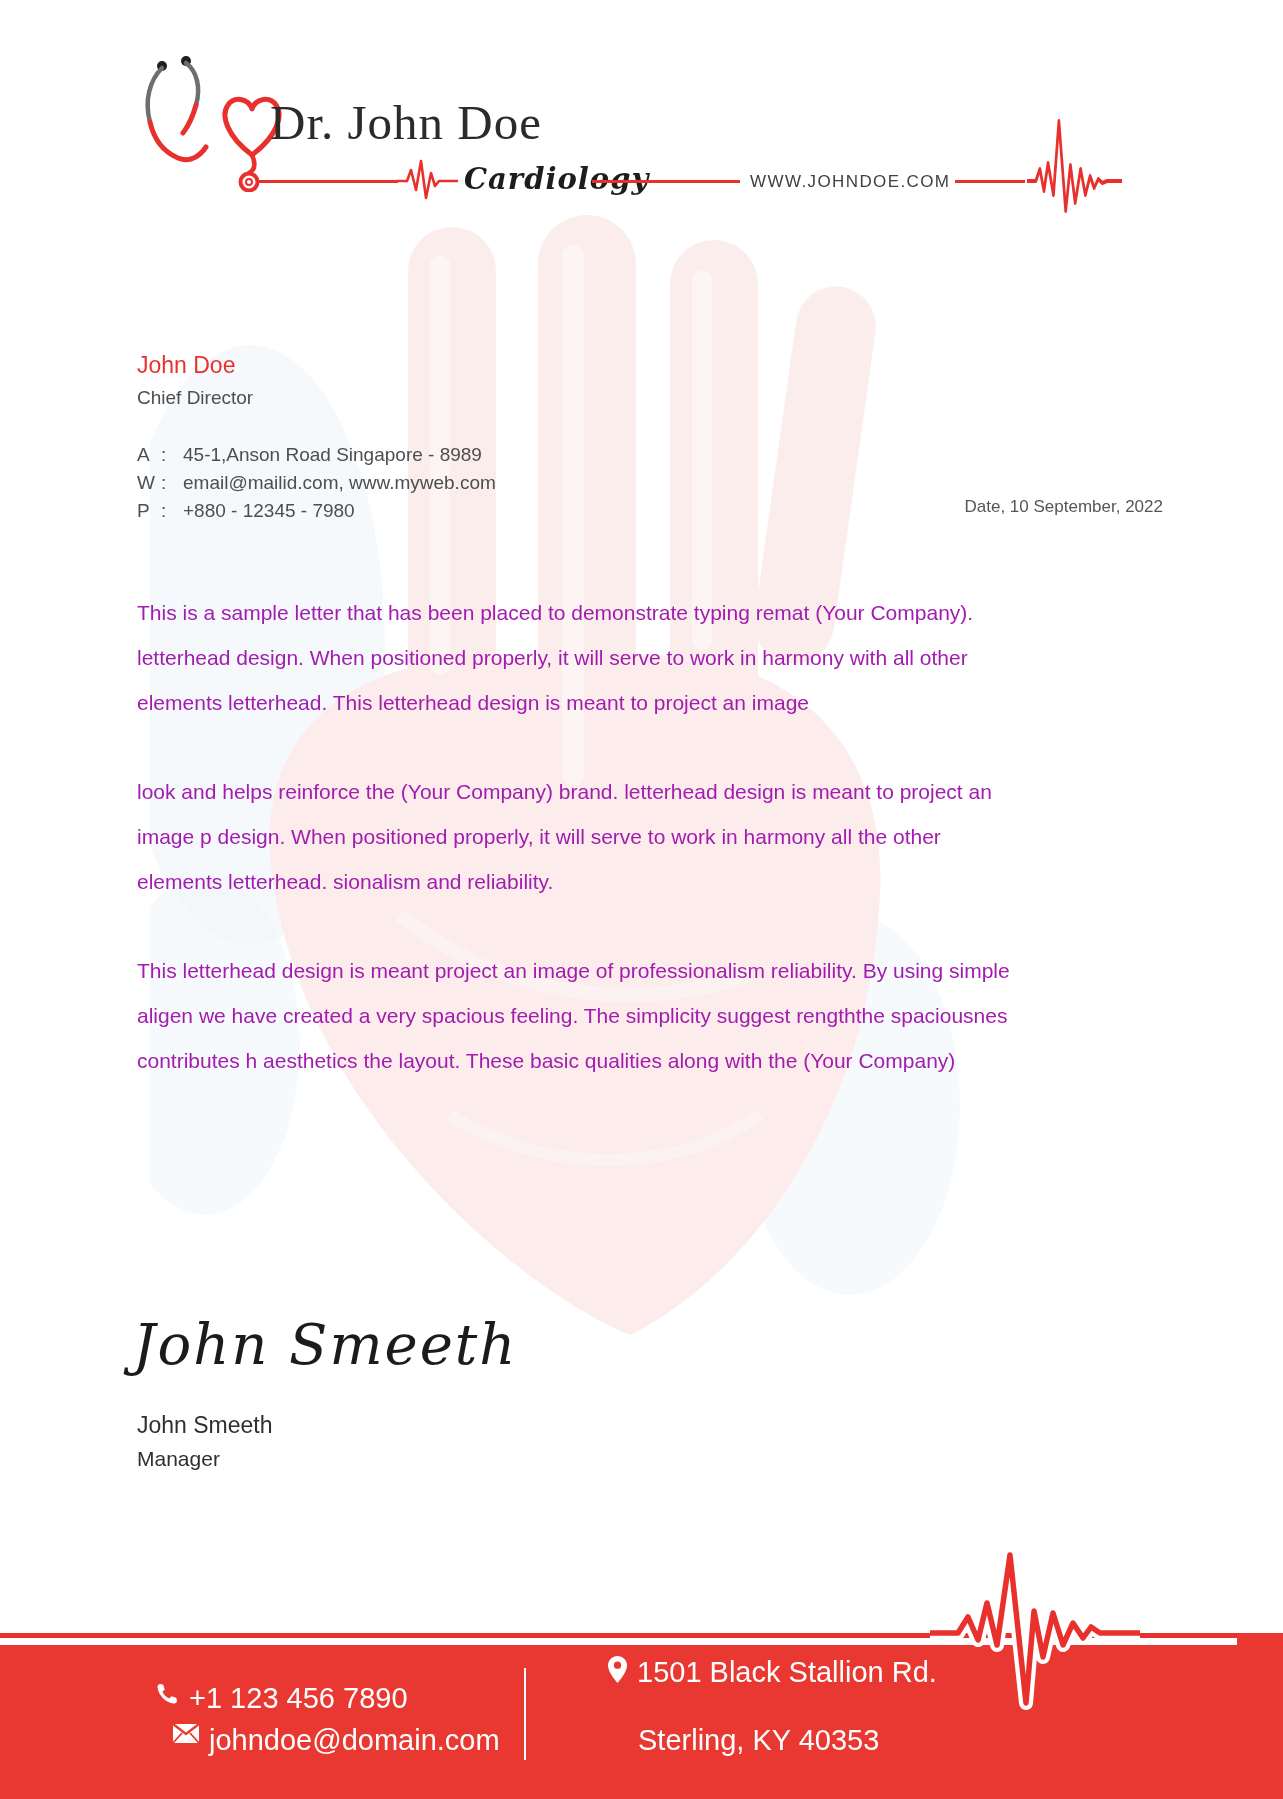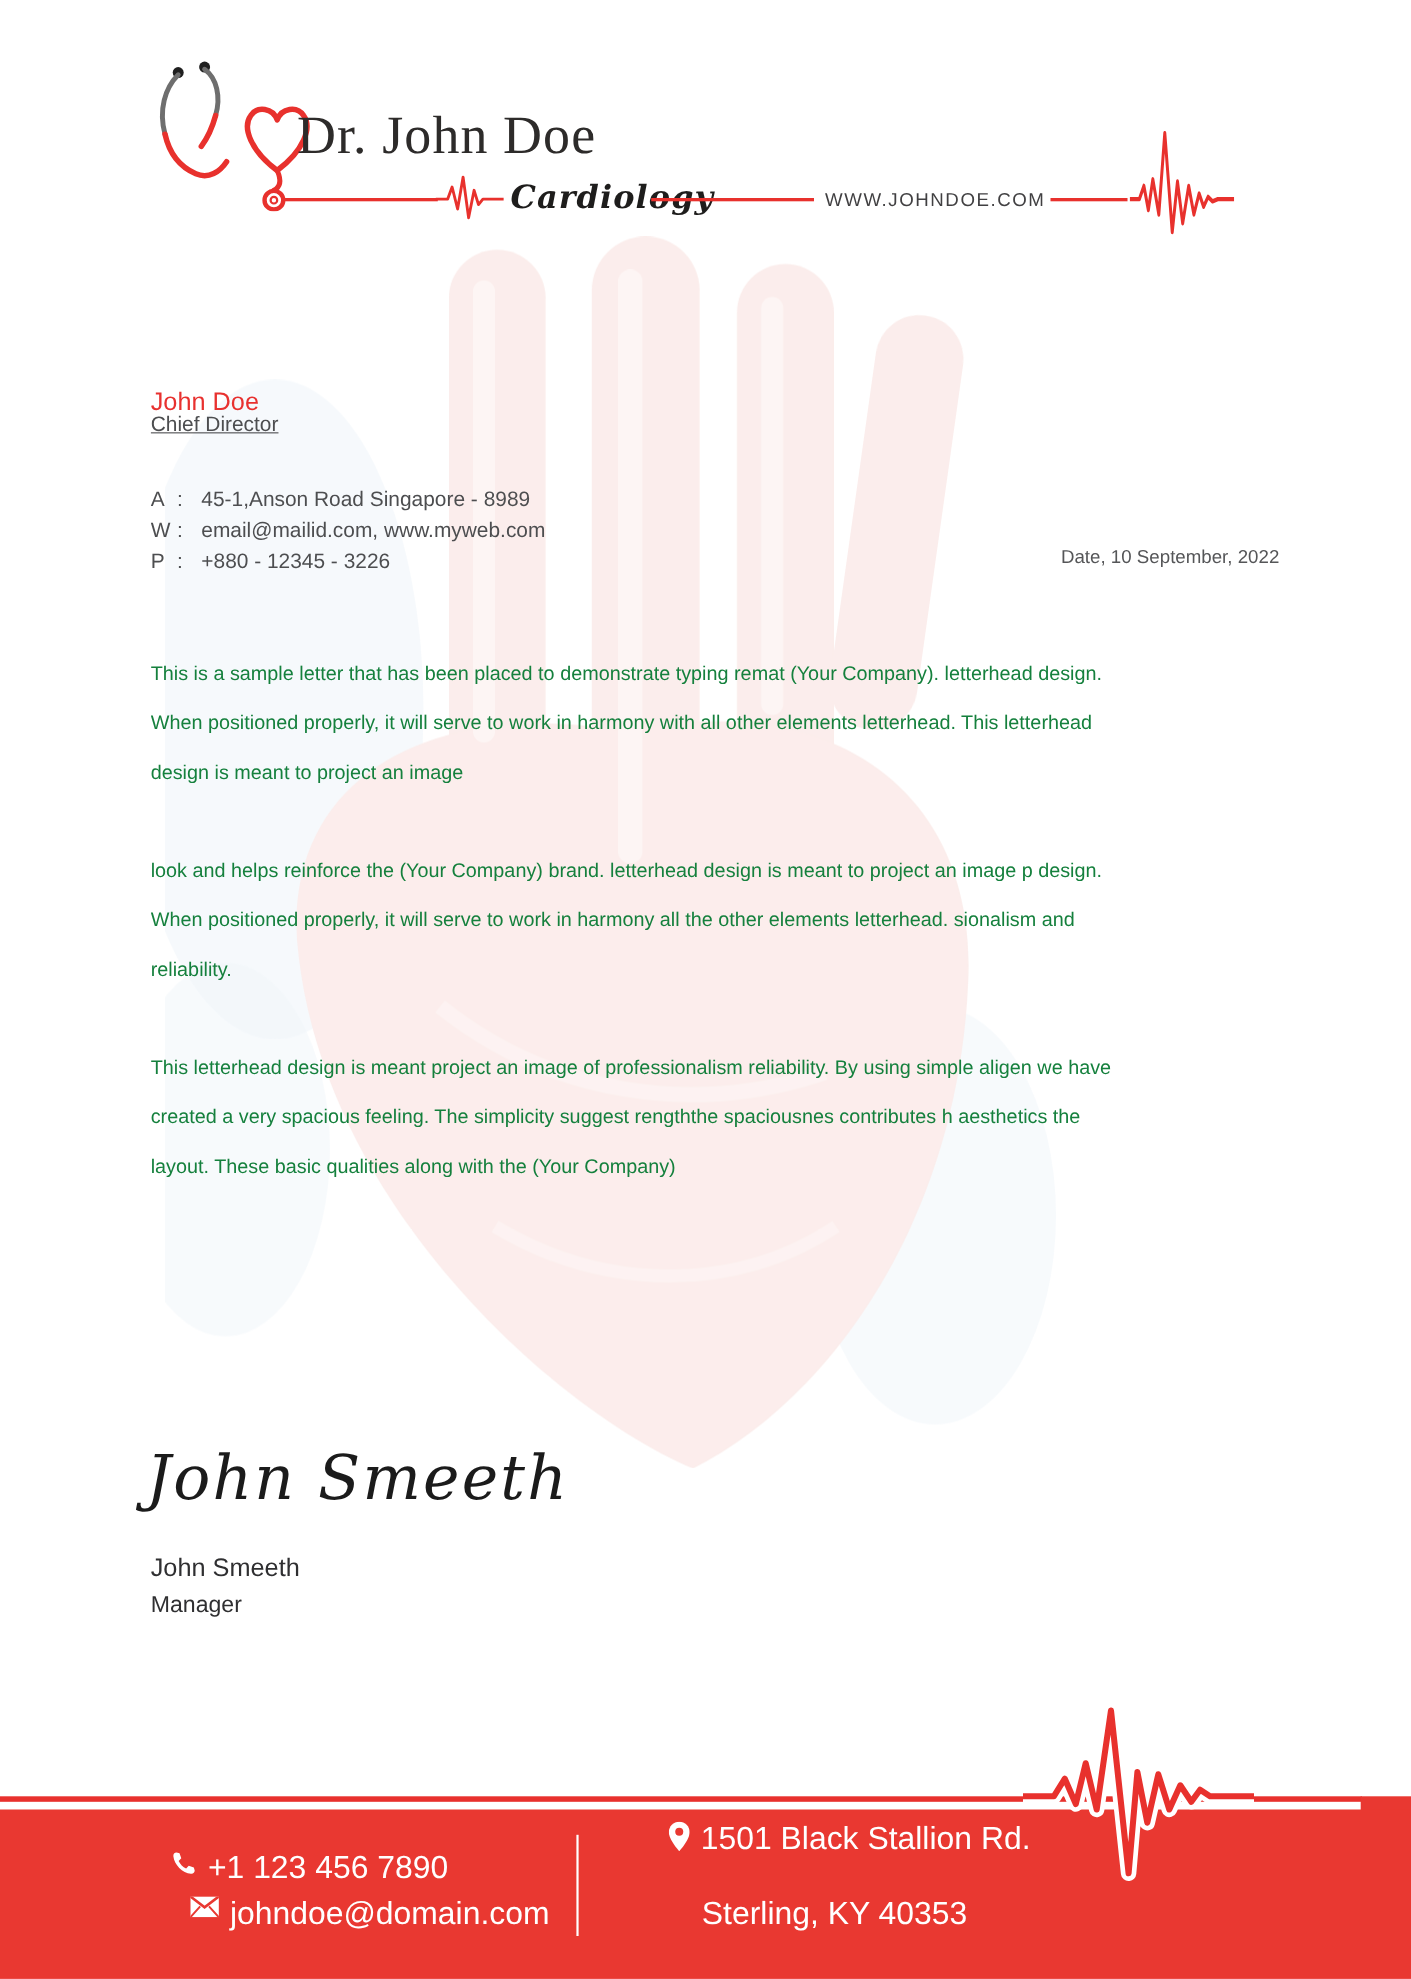--- a/index.html
+++ b/index.html
@@ -24,29 +24,29 @@
     position:absolute;left:464px;top:162px;z-index:2;white-space:nowrap;
     font-family:"DejaVu Serif",serif;font-style:italic;font-weight:bold;font-size:29px;color:#1e1d1c;letter-spacing:1px;
   }
   .website{
     position:absolute;left:750px;top:172px;z-index:2;white-space:nowrap;
     font-size:17px;color:#414042;letter-spacing:1.4px;
   }
   .ekg-lg{position:absolute;left:1027px;top:119px;width:95px;height:100px;z-index:2;}
   
   .c-name{position:absolute;left:137px;top:352px;font-size:23px;color:#e8312f;z-index:1;}
-  .c-title{position:absolute;left:137px;top:376px;font-size:19px;color:#4d4e50;z-index:1;text-decoration:underline;}
+  .c-title{position:absolute;left:137px;top:387px;font-size:19px;color:#4d4e50;z-index:1;}
   .c-lines{position:absolute;left:137px;top:441px;z-index:1;font-size:19px;color:#4d4e50;}
   .c-row{display:flex;line-height:28px;}
   .c-label{width:24px;}
   .c-sep{width:22px;text-align:left;}
   .c-date{position:absolute;right:120px;top:497px;font-size:17px;color:#555658;z-index:1;white-space:nowrap;}
   
   .letter-body{position:absolute;left:137px;top:590px;width:890px;z-index:1;}
-  .letter-body p{margin:0 16px 44px 0;font-size:18px;line-height:45px;color:#15803d;}
+  .letter-body p{margin:0 16px 44px 0;font-size:21px;line-height:45px;color:#a21caf;}
   
   .sig-script{
     position:absolute;left:133px;top:1312px;z-index:1;white-space:nowrap;
     font-family:"DejaVu Serif",serif;font-style:italic;font-size:56px;color:#1b1b1b;letter-spacing:2px;
   }
   .sig-name{position:absolute;left:137px;top:1412px;font-size:23px;color:#2f2f31;z-index:1;}
   .sig-title{position:absolute;left:137px;top:1447px;font-size:21px;color:#2f2f31;z-index:1;}
   
   .footer-line{position:absolute;left:0;top:1633px;width:1238px;height:5px;background:#e8312d;z-index:2;}
   .footer-corner{position:absolute;left:1237px;top:1633px;width:46px;height:20px;background:#e93831;z-index:2;}
@@ -119,21 +119,21 @@
       <span class="c-value">45-1,Anson Road Singapore - 8989</span>
     </div>
     <div class="c-row">
       <span class="c-label">W</span>
       <span class="c-sep">:</span>
       <span class="c-value">email@mailid.com, www.myweb.com</span>
     </div>
     <div class="c-row">
       <span class="c-label">P</span>
       <span class="c-sep">:</span>
-      <span class="c-value">+880 - 12345 - 3226</span>
+      <span class="c-value">+880 - 12345 - 7980</span>
     </div>
   </div>
   <div class="c-date">Date, 10 September, 2022</div>
 
   <div class="letter-body">
     <p>This is a sample letter that has been placed to demonstrate typing remat (Your Company). letterhead design. When positioned properly, it will serve to work in harmony with all other elements letterhead. This letterhead design is meant to project an image</p>
     <p>look and helps reinforce the (Your Company) brand. letterhead design is meant to project an image p design. When positioned properly, it will serve to work in harmony all the other elements letterhead. sionalism and reliability.</p>
     <p>This letterhead design is meant project an image of professionalism reliability. By using simple aligen we have created a very spacious feeling. The simplicity suggest rengththe spaciousnes contributes h aesthetics the layout. These basic qualities along with the (Your Company)</p>
   </div>
 

